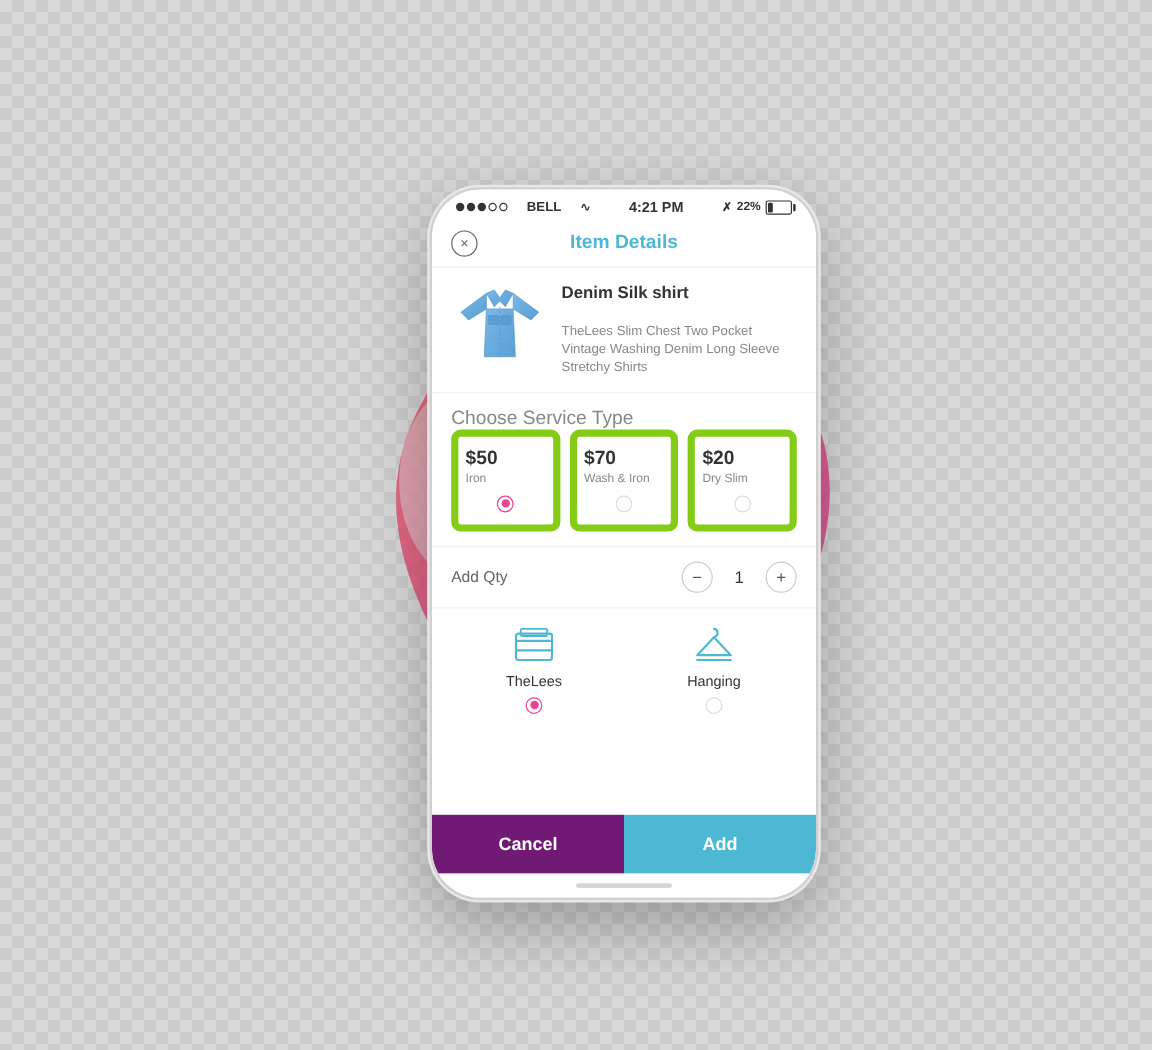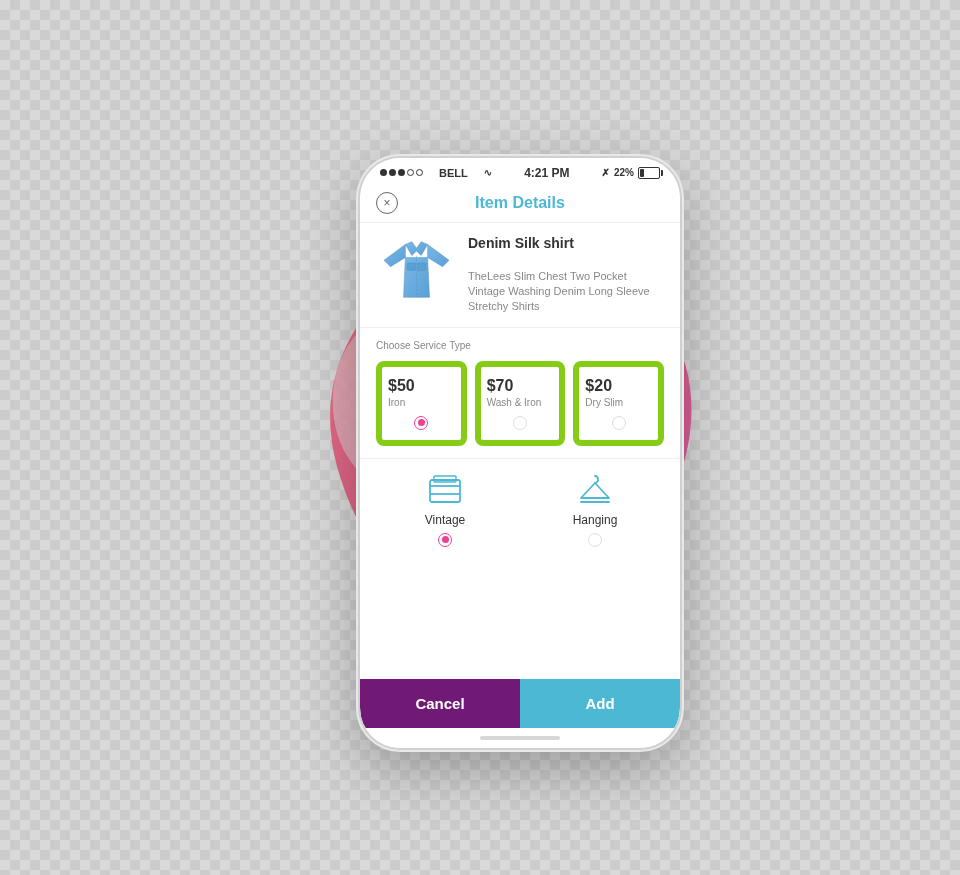--- a/index.html
+++ b/index.html
@@ -252,23 +252,22 @@
       color: #888;
       line-height: 1.4;
     }
 
     
     .service-section {
       padding: 12px 16px;
     }
 
     .section-label {
-      font-size: 10px;
+      font-size: 16px;
       color: #888;
-      margin-bottom: 10px;
     }
 
     .service-options {
       display: flex;
       gap: 8px;
       margin-bottom: 0;
     }
 
     .service-card {
       flex: 1;
@@ -547,33 +546,41 @@
           </div>
 
           <div class="service-card">
             <div class="service-price">$20</div>
             <div class="service-name">Dry Slim</div>
             <div class="radio-btn"></div>
           </div>
         </div>
       </div>
 
+      <div class="qty-section">
+        <div class="qty-label">Add Qty</div>
+        <div class="qty-controls">
+          <div class="qty-btn">−</div>
+          <div class="qty-value">1</div>
+          <div class="qty-btn">+</div>
+        </div>
+      </div>
 
       <div class="delivery-section">
 
         <div class="delivery-option">
           <div class="delivery-icon">
             <svg width="38" height="36" viewBox="0 0 38 36" xmlns="http://www.w3.org/2000/svg">
               <rect x="4" y="8" width="30" height="22" rx="2" fill="none" stroke="#4db8d4" stroke-width="1.8"></rect>
               <line x1="4" y1="14" x2="34" y2="14" stroke="#4db8d4" stroke-width="1.8"></line>
               <line x1="4" y1="22" x2="34" y2="22" stroke="#4db8d4" stroke-width="1.8"></line>
               <rect x="8" y="4" width="22" height="6" rx="1" fill="none" stroke="#4db8d4" stroke-width="1.5"></rect>
             </svg>
           </div>
-          <div class="delivery-label">Vintage</div>
+          <div class="delivery-label">TheLees</div>
           <div class="radio-btn selected" style="margin: 0 auto;">
             <div class="radio-dot"></div>
           </div>
         </div>
 
         <div class="delivery-option">
           <div class="delivery-icon">
             <svg width="38" height="36" viewBox="0 0 38 36" xmlns="http://www.w3.org/2000/svg">
               <path d="M19 4 Q22 4 22 8 Q22 10 19 11" fill="none" stroke="#4db8d4" stroke-width="1.8" stroke-linecap="round"></path>
               <path d="M19 11 L5 26 L33 26 Z" fill="none" stroke="#4db8d4" stroke-width="1.8" stroke-linejoin="round"></path>

